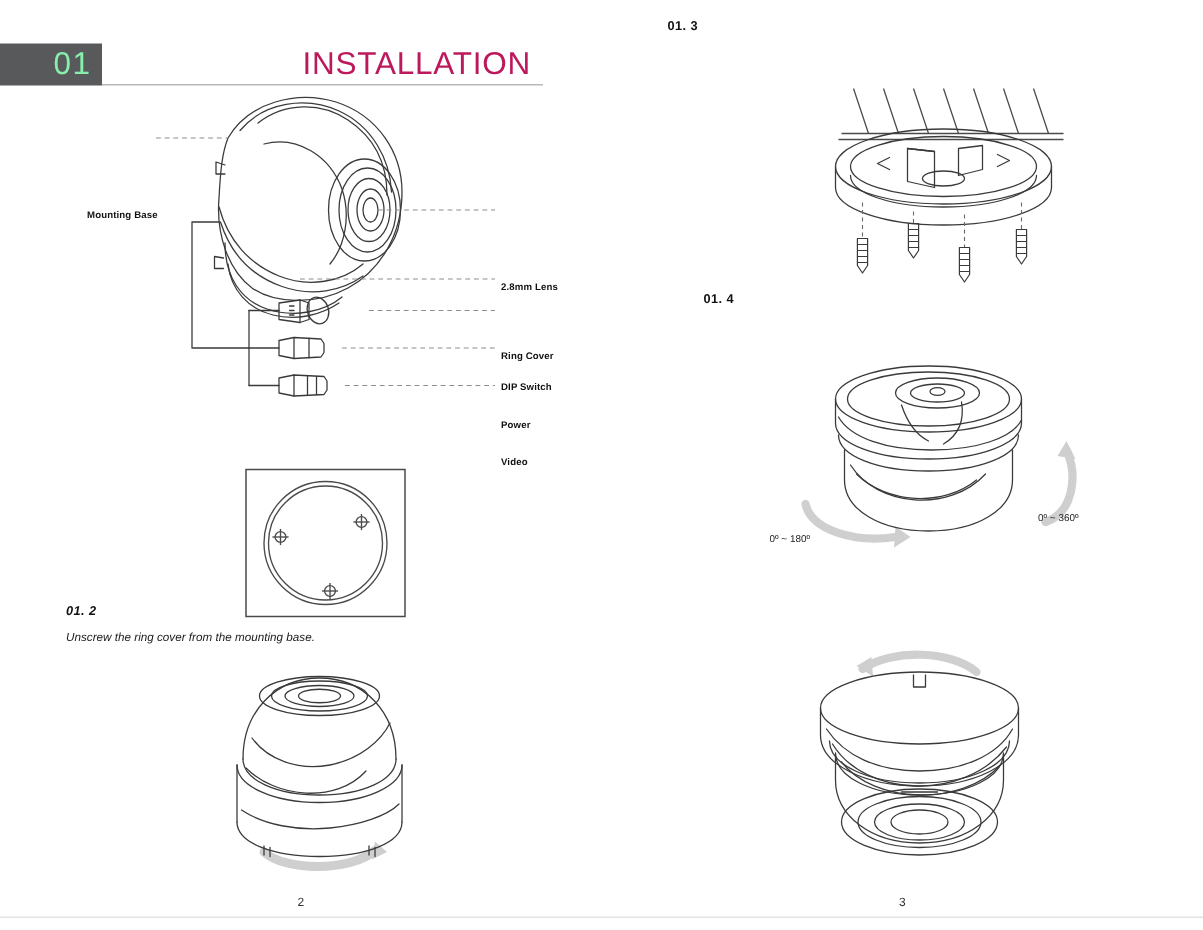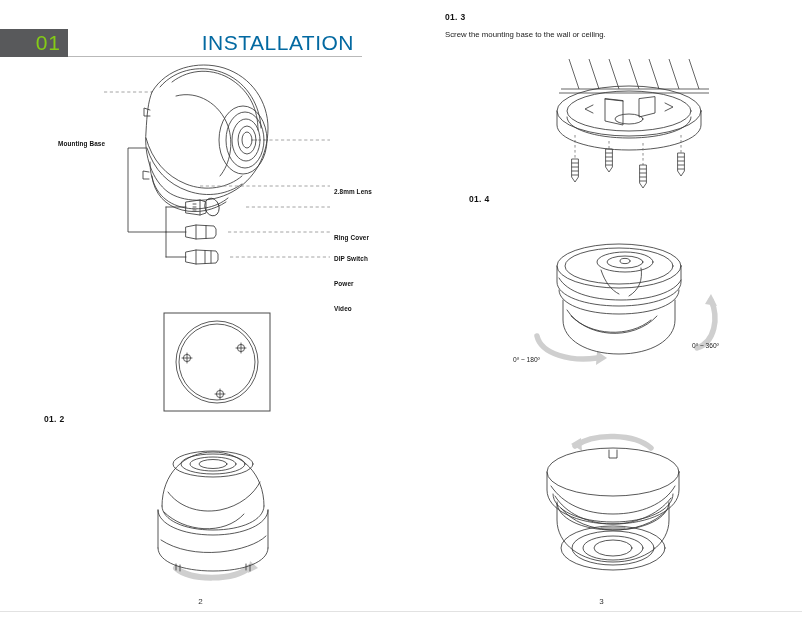--- a/index.html
+++ b/index.html
@@ -51,37 +51,37 @@
     width: 362px;
     height: 28px;
   }
   .chapter-badge {
     position: absolute;
     left: 0;
     top: 0;
     width: 68px;
     height: 28px;
     background: #58595b;
-    color: #84cc16;
+    color: #86efac;
     font-size: 21px;
     font-weight: 400;
     letter-spacing: 1px;
     text-align: right;
     box-sizing: border-box;
     padding-right: 7px;
     line-height: 28px;
   }
   .header-title {
     position: absolute;
     right: 8px;
     top: 0;
     font-size: 21px;
     font-weight: 300;
     letter-spacing: 0.5px;
-    color: #0369a1;
+    color: #be185d;
     line-height: 28px;
   }
   .header-rule {
     position: absolute;
     left: 68px;
     right: 0;
     top: 27px;
     height: 1px;
     background: #b9b9b9;
   }
@@ -223,22 +223,23 @@
         </g>
         <g transform="translate(57,82)">
           <circle cx="0" cy="0" r="3.6"></circle>
           <line x1="-5.4" y1="0" x2="5.4" y2="0"></line>
           <line x1="0" y1="-5.4" x2="0" y2="5.4"></line>
         </g>
       </g>
     </svg>
   </div>
 
-  <div class="step" style="left:44px; top:414px; width:330px;">
+  <div class="step" style="left:44px; top:402px; width:330px;font-style:italic;">
     <p class="step-num">01. 2</p>
+    <p class="step-text">Unscrew the ring cover from the mounting base.</p>
   </div>
 
   <div class="fig" style="left:128px; top:440px;">
     <svg width="170" height="145" viewBox="0 0 170 145">
 
       <path d="M48,128 C62,141 106,141 122,127" fill="none" stroke="#cfcfcf" stroke-width="6" stroke-linecap="round"></path>
       <path d="M122,121 L130,128 L120,133 Z" fill="#cfcfcf"></path>
 
       <g fill="none" stroke="#3a3a3a" stroke-width="0.85" stroke-linecap="round" stroke-linejoin="round">
 
@@ -268,21 +269,20 @@
   </div>
 
   <div class="page-bottom-rule"></div>
   <div class="page-number">2</div>
 </div>
 
 <div class="page page-right">
 
   <div class="step" style="left:44px; top:12px; width:340px;">
     <p class="step-num">01. 3</p>
-    <p class="step-text">Screw the mounting base to the wall or ceiling.</p>
   </div>
 
   <div class="fig" style="left:130px; top:55px;">
     <svg width="190" height="130" viewBox="0 0 190 130">
 
       <g stroke="#4a4a4a" stroke-width="0.85" fill="none">
         <line x1="30" y1="34" x2="178" y2="34"></line>
         <line x1="28" y1="38" x2="178" y2="38"></line>
         <line x1="48" y1="34" x2="38" y2="4"></line>
         <line x1="68" y1="34" x2="58" y2="4"></line>

